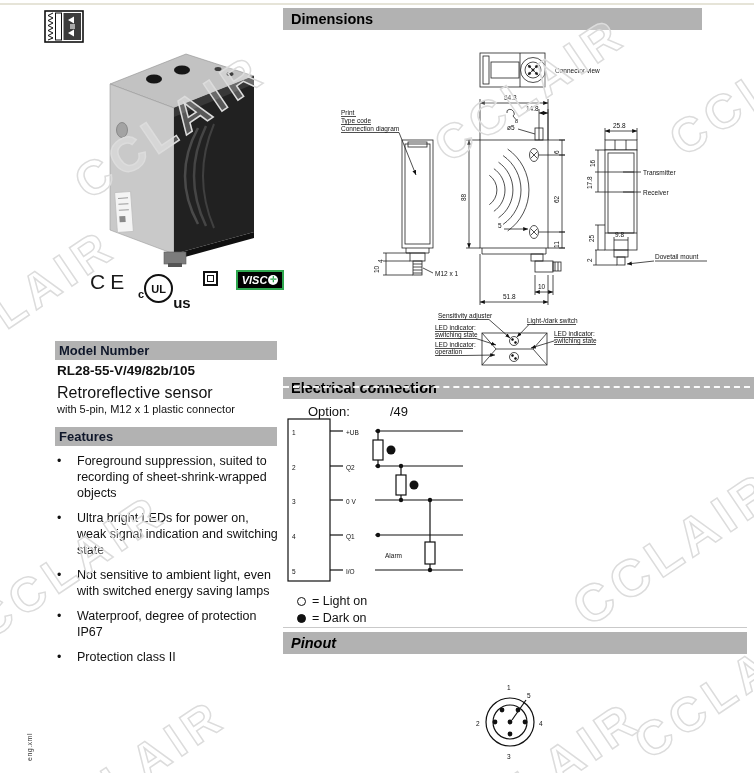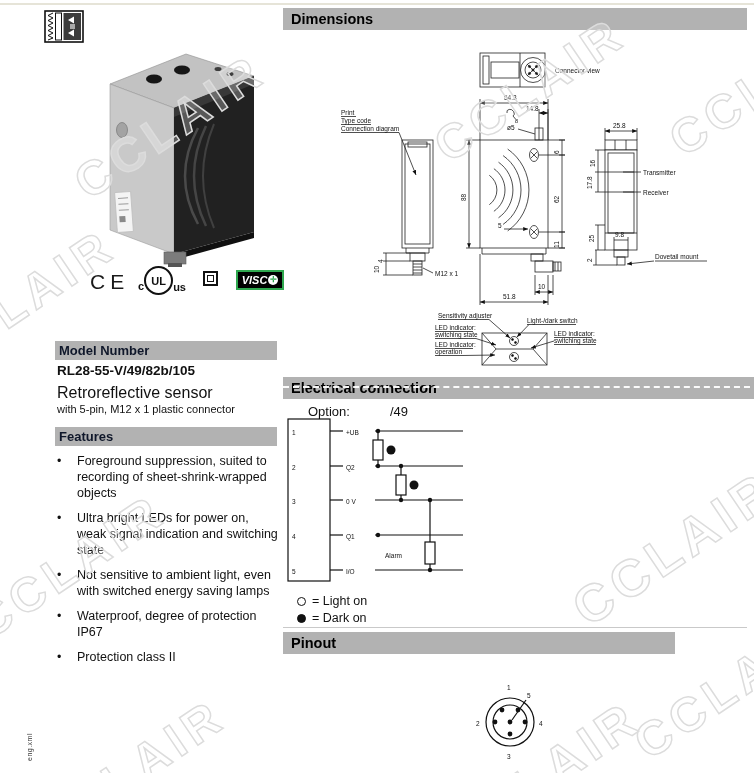--- a/index.html
+++ b/index.html
@@ -29,21 +29,21 @@
   .legrow{display:flex;align-items:center;gap:6px;height:17px;}
   .sym-circle{width:9px;height:9px;border:1.5px solid #111;border-radius:50%;display:inline-block;box-sizing:border-box;}
   .sym-circle.filled{background:#111;border-color:#111;}
   
   .certs{position:absolute;left:90px;top:264px;width:190px;height:38px;}
   .ce{position:absolute;left:0;top:6px;font-size:21px;letter-spacing:5px;color:#1a1a1a;}
   .ul-wrap{position:absolute;left:48px;top:2px;display:flex;align-items:center;}
   .ul-c{font-size:11px;font-weight:bold;margin-top:10px;}
   .ul-circle{width:25px;height:25px;border:2.5px solid #111;border-radius:50%;display:flex;align-items:center;justify-content:center;}
   .ul-letters{font-size:11px;font-weight:bold;}
-  .ul-us{font-size:11px;font-weight:bold;margin-top:12px;}
+  .ul-us{font-size:15px;font-weight:bold;margin-top:28px;}
   .sq2{position:absolute;left:113px;top:7px;width:15px;height:15px;border:2px solid #111;display:flex;align-items:center;justify-content:center;box-sizing:border-box;}
   .sq2-in{width:7px;height:7px;border:1.5px solid #111;box-sizing:border-box;}
   .visco{position:absolute;left:146px;top:6px;width:44px;height:16px;background:#000;border:2px solid #2fa84f;
          display:flex;align-items:center;justify-content:center;gap:1px;box-sizing:content-box;}
   .visco-txt{color:#fff;font-size:11px;font-weight:bold;font-style:italic;letter-spacing:0;}
   .visco-sym{width:10px;height:10px;border-radius:50%;background:#fff;color:#2fa84f;font-size:8px;font-weight:bold;
              display:flex;align-items:center;justify-content:center;line-height:1;}
   
   .topstrip{position:absolute;left:0;top:3px;width:754px;height:2px;background:#e6e4d8;}
   .divider{position:absolute;left:283px;top:627px;width:464px;border-top:1px solid #c9c9c9;}
@@ -150,21 +150,21 @@
     <div class="feat-item">
       <span class="feat-bullet">•</span>
       <span>Waterproof, degree of protection IP67</span>
     </div>
     <div class="feat-item">
       <span class="feat-bullet">•</span>
       <span>Protection class II</span>
     </div>
   </div>
 
-  <div class="secbar" style="left:283px;top:8px;width:464px;">
+  <div class="secbar" style="left:283px;top:8px;width:419px;">
     <span>Dimensions</span>
   </div>
 
   <svg class="dwg" style="left:283px;top:35px;" width="471" height="340" viewBox="0 0 471 340">
     <defs>
       <marker id="arr" markerWidth="7" markerHeight="6" refX="6" refY="3" orient="auto">
         <polygon points="0,0.6 6,3 0,5.4" fill="#111"></polygon>
       </marker>
       <marker id="arrR" markerWidth="7" markerHeight="6" refX="0" refY="3" orient="auto">
         <polygon points="6,0.6 0,3 6,5.4" fill="#111"></polygon>
@@ -484,21 +484,21 @@
       <span>= Light on</span>
     </div>
     <div class="legrow">
       <span class="sym-circle filled"></span>
       <span>= Dark on</span>
     </div>
   </div>
 
   <div class="divider"></div>
 
-  <div class="secbar" style="left:283px;top:632px;width:392px;">
+  <div class="secbar" style="left:283px;top:632px;width:464px;font-style:italic;">
     <span>Pinout</span>
   </div>
 
   <svg class="dwg" style="left:452px;top:678px;" width="130" height="92" viewBox="0 0 130 92">
     <g fill="none" stroke="#111" stroke-width="1.2">
       <circle cx="58" cy="44" r="24"></circle>
       <circle cx="58" cy="44" r="17"></circle>
       <line x1="60" y1="42" x2="74" y2="22"></line>
     </g>
     <g fill="#111">

